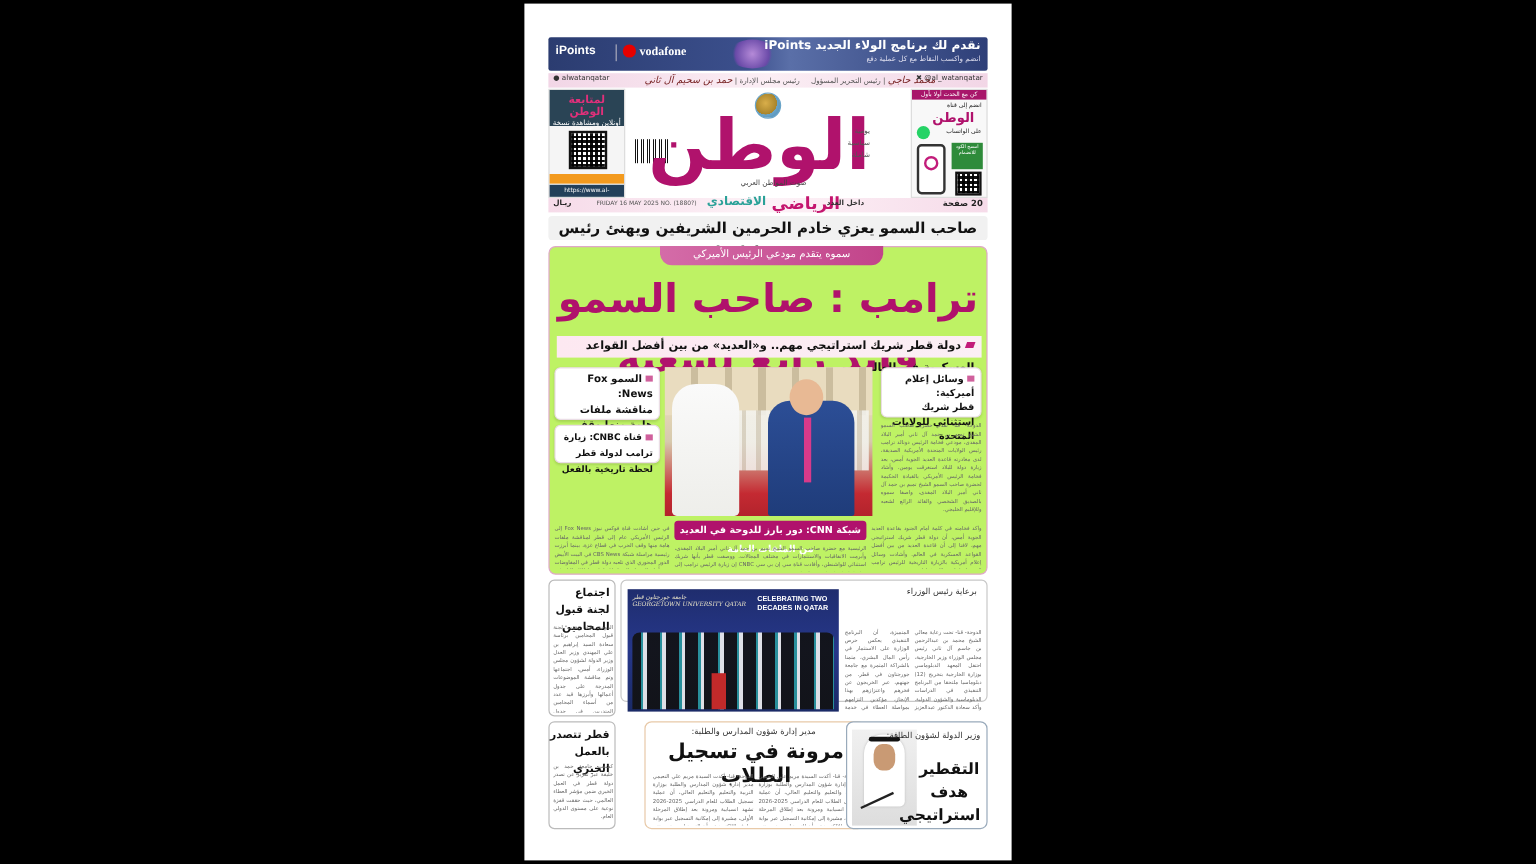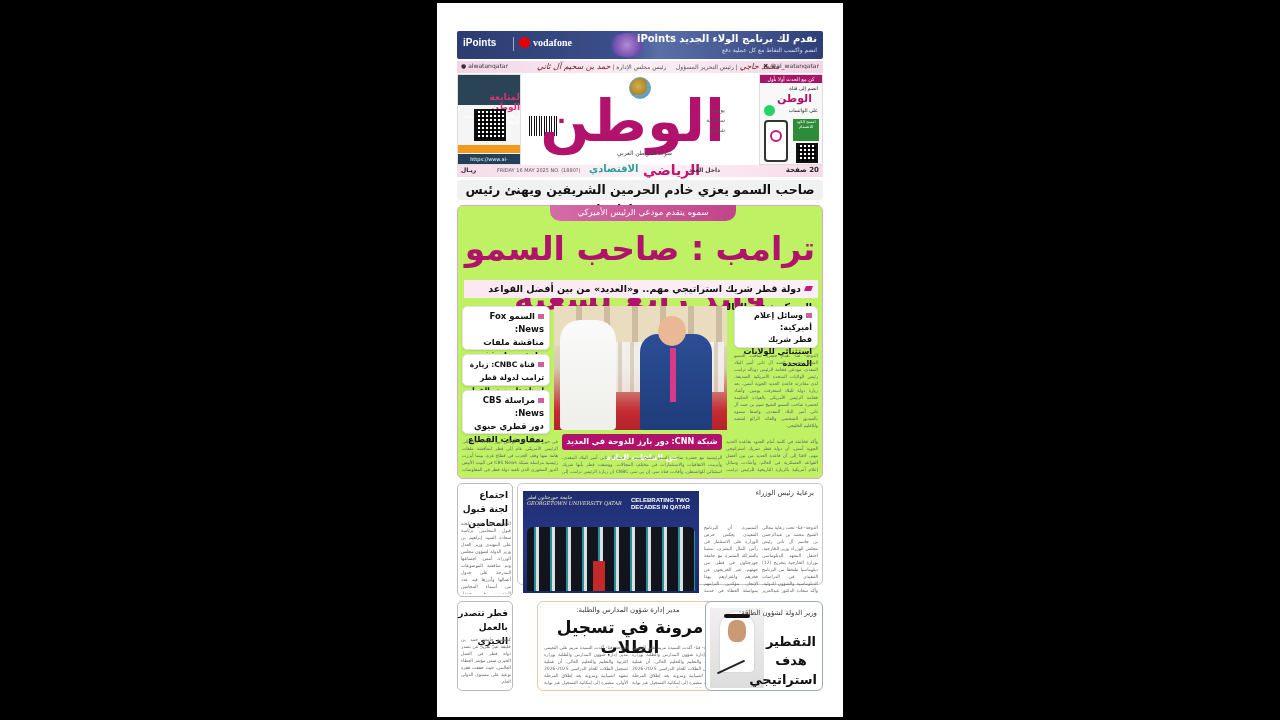--- a/index.html
+++ b/index.html
@@ -21,21 +21,21 @@
 
   
   .mast { left: 20px; top: 58px; width: 366px; height: 118px; background: #fff; }
   .mast-topbar { left: 0; top: 0; width: 366px; height: 12px; background: linear-gradient(90deg,#f2d6e6,#fbeef4 50%,#f2d6e6); }
   .mast-topbar .tw { left: 4px; top: 1px; font-size: 6px; color: #333; }
   .mast-topbar .ig { right: 4px; top: 1px; font-size: 6px; color: #333; }
   .mast-topbar .editors { left: 80px; top: 1px; font-size: 6px; color: #555; }
   .sig { font-family: "DejaVu Serif", serif; font-style: italic; color: #722; font-size: 8px; }
 
   .promo-left { left: 0; top: 13px; width: 64px; height: 91px; background: #f5f5f5; border: 1px solid #ddd; }
-  .promo-left .head { height: 30px; background: #2a4455; color: #fff; font-size: 6px; text-align: right; padding-top: 17px; }
+  .promo-left .head { height: 30px; background: #2a4455; color: #fff; font-size: 6px; text-align: center; padding-top: 4px; }
   .promo-left .head b { color: #e0307a; font-size: 9px; display: block; }
   .qr { background:
       repeating-linear-gradient(0deg,#111 0 2px,#fff 2px 4px),
       repeating-linear-gradient(90deg,#111 0 2px,#fff 2px 4px);
       background-blend-mode: multiply; border: 2px solid #111; }
   .promo-left .qr { position: absolute; left: 16px; top: 34px; width: 32px; height: 32px; }
   .promo-left .orange { position: absolute; left: 0; top: 70px; width: 62px; height: 8px; background: #f39a1e; }
   .promo-left .url { position: absolute; left: 0; top: 79px; width: 62px; height: 10px; background: #23405a; color: #fff; font-size: 5px; text-align: center; line-height: 10px; }
 
   .promo-right { right: 0; top: 13px; width: 64px; height: 91px; background: #f8f8f8; border: 1px solid #ddd; }
@@ -199,21 +199,20 @@
 
   <div class="abs strip rtl">صاحب السمو يعزي خادم الحرمين الشريفين ويهنئ رئيس جمهورية باراغواي</div>
 
   <div class="abs mainbox">
     <div class="abs kicker rtl">سموه يتقدم مودعي الرئيس الأميركي</div>
     <div class="abs headline rtl">ترامب : صاحب السمو قائد رائع لشعبه</div>
     <div class="abs subhead rtl"><span class="bullet"></span><span>دولة قطر شريك استراتيجي مهم.. و«العديد» من بين أفضل القواعد العسكرية في العالم</span></div>
 
     <div class="abs side-q sq1 rtl"><span class="pbullet"></span><span>السمو Fox News:</span><br><span>مناقشة ملفات هامة منها وقف حرب غزة</span></div>
     <div class="abs side-q sq2 rtl"><span class="pbullet"></span><span>قناة CNBC:</span> <span>زيارة ترامب لدولة قطر لحظة تاريخية بالفعل</span></div>
-    <div class="abs side-q sq3 rtl"><span class="pbullet"></span><span>مراسلة CBS News:</span><br><span>دور قطري حيوي بمفاوضات القطاع</span></div>
 
     <div class="abs photo-main">
       <div class="bldg"></div>
       <div class="guards"></div>
       <div class="emir"></div>
       <div class="trump"></div>
       <div class="trump-head"></div>
       <div class="tie"></div>
     </div>
 

